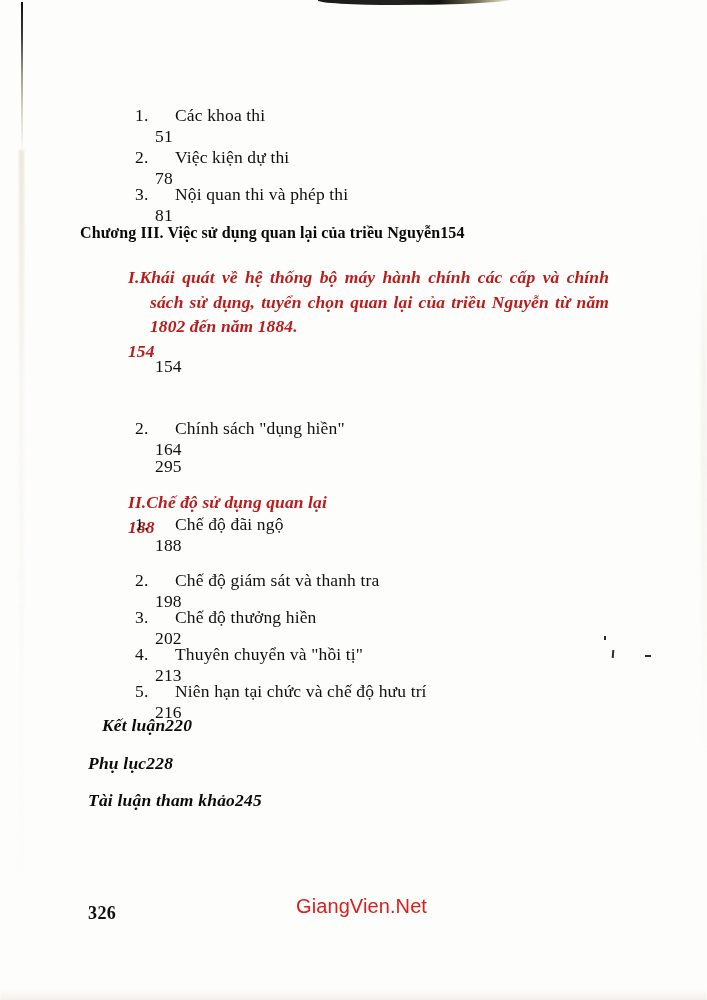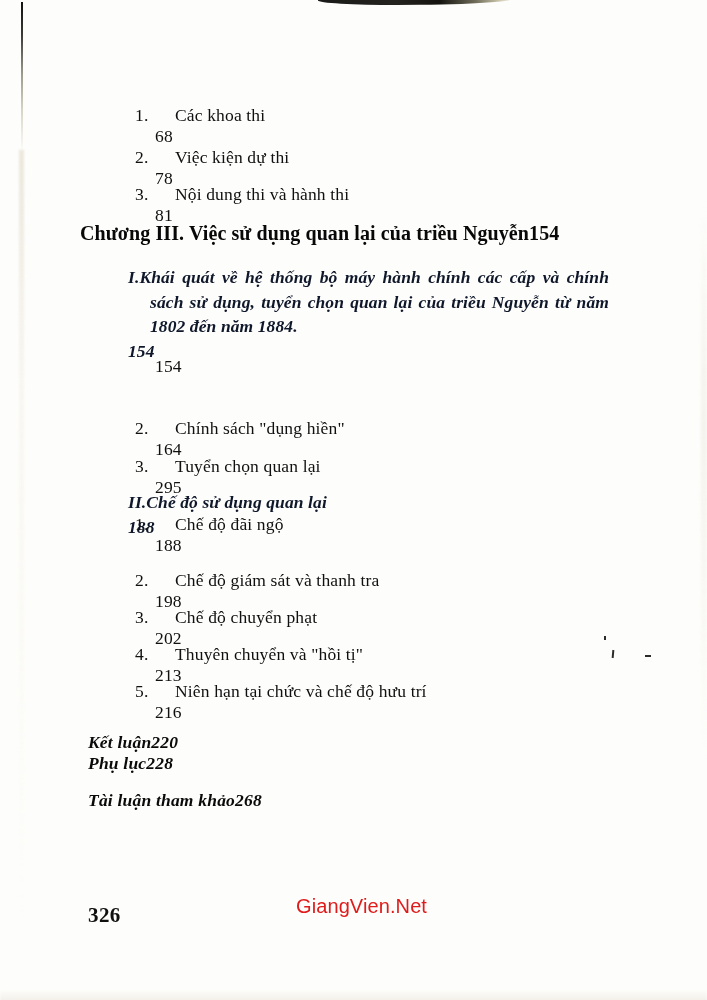--- a/index.html
+++ b/index.html
@@ -118,37 +118,37 @@
     display: block;
     padding-left: 20px;
     text-indent: -20px;
   }
 
   
   .lvl-chapter {
     position: absolute;
     left: 80px;
     right: 107px;
-    font-size: 20px;
+    font-size: 16px;
     line-height: 22px;
     font-weight: 700;
     color: #080808;
     letter-spacing: 0.1px;
   }
 
   
   .lvl-roman {
     position: absolute;
     left: 128px;
     right: 98px;
     font-size: 17.5px;
     line-height: 24.5px;
     font-style: italic;
     font-weight: 600;
-    color: #0f172a;
+    color: #b91c1c;
     letter-spacing: 0.1px;
   }
   .lvl-roman .hang {
     display: block;
     padding-left: 22px;
     text-indent: -22px;
   }
   .lvl-roman.justify {
     text-align: justify;
   }
@@ -164,21 +164,21 @@
     font-weight: 700;
     color: #0a0a0a;
     letter-spacing: 0.2px;
   }
 
   
   .folio {
     position: absolute;
     left: 88px;
     top: 903px;
-    font-size: 21px;
+    font-size: 18px;
     font-weight: 700;
     color: #101010;
     letter-spacing: 0.4px;
   }
   .watermark {
     position: absolute;
     left: 296px;
     top: 895px;
     font-family: Liberation Sans, sans-serif;
     font-size: 20px;
@@ -195,35 +195,35 @@
   <div class="scan-top-smudge"></div>
   <div class="scan-gutter-line"></div>
   <div class="scan-gutter-tint"></div>
   <div class="scan-right-edge"></div>
   <div class="scan-bottom-tint"></div>
   <div class="speck speck-a"></div>
   <div class="speck speck-b"></div>
   <div class="speck speck-c"></div>
 
   <div class="toc" id="toc-root">
-      <div class="lvl-item" style="top: 105px;"><span class="hang"><span class="num">1.</span><span>Các khoa thi</span></span><span class="page-no">68</span></div>
+      <div class="lvl-item" style="top: 105px;"><span class="hang"><span class="num">1.</span><span>Các khoa thi</span></span><span class="page-no">51</span></div>
       <div class="lvl-item" style="top: 147px;"><span class="hang"><span class="num">2.</span><span>Việc kiện dự thi</span></span><span class="page-no">78</span></div>
-      <div class="lvl-item" style="top: 184px;"><span class="hang"><span class="num">3.</span><span>Nội dung thi và hành thi</span></span><span class="page-no">81</span></div>
+      <div class="lvl-item" style="top: 184px;"><span class="hang"><span class="num">3.</span><span>Nội quan thi và phép thi</span></span><span class="page-no">81</span></div>
       <div class="lvl-chapter" style="top: 222px;"><span class="hang">Chương III. Việc sử dụng quan lại của triều Nguyễn</span><span class="page-no">154</span></div>
       <div class="lvl-roman justify" style="top: 265px;"><span class="hang"><span class="num">I.</span><span>Khái quát về hệ thống bộ máy hành chính các cấp và chính sách sử dụng, tuyển chọn quan lại của triều Nguyễn từ năm 1802 đến năm 1884.</span></span><span class="page-no" style="top: 48px;">154</span></div>
       <div class="lvl-item" style="top: 356px;"><span class="page-no" style="top: 25px;">154</span></div>
       <div class="lvl-item" style="top: 418px;"><span class="hang"><span class="num">2.</span><span>Chính sách "dụng hiền"</span></span><span class="page-no">164</span></div>
-      <div class="lvl-item" style="top: 456px;"><span class="hang"><span class="num">3.</span><span>Tuyển chọn quan lại</span></span><span class="page-no">295</span></div>
+      <div class="lvl-item" style="top: 456px;"><span class="page-no">295</span></div>
       <div class="lvl-roman" style="top: 490px;"><span class="hang"><span class="num">II.</span><span>Chế độ sử dụng quan lại</span></span><span class="page-no">188</span></div>
       <div class="lvl-item" style="top: 514px;"><span class="hang"><span class="num">1.</span><span>Chế độ đãi ngộ</span></span><span class="page-no">188</span></div>
       <div class="lvl-item" style="top: 570px; font-family: Liberation Serif, serif;"><span class="hang"><span class="num">2.</span><span>Chế độ giám sát và thanh tra</span></span><span class="page-no">198</span></div>
-      <div class="lvl-item" style="top: 607px;"><span class="hang"><span class="num">3.</span><span>Chế độ chuyển phạt</span></span><span class="page-no">202</span></div>
+      <div class="lvl-item" style="top: 607px;"><span class="hang"><span class="num">3.</span><span>Chế độ thưởng hiền</span></span><span class="page-no">202</span></div>
       <div class="lvl-item" style="top: 644px;"><span class="hang"><span class="num">4.</span><span>Thuyên chuyển và "hồi tị"</span></span><span class="page-no">213</span></div>
       <div class="lvl-item" style="top: 681px;"><span class="hang"><span class="num">5.</span><span>Niên hạn tại chức và chế độ hưu trí</span></span><span class="page-no">216</span></div>
-      <div class="lvl-back" style="top: 731px;"><span class="hang">Kết luận</span><span class="page-no">220</span></div>
+      <div class="lvl-back" style="top: 714px; margin-left: 14px;"><span class="hang">Kết luận</span><span class="page-no">220</span></div>
       <div class="lvl-back" style="top: 752px;"><span class="hang">Phụ lục</span><span class="page-no">228</span></div>
-      <div class="lvl-back" style="top: 789px;"><span class="hang">Tài luận tham khảo</span><span class="page-no">268</span></div>
+      <div class="lvl-back" style="top: 789px;"><span class="hang">Tài luận tham khảo</span><span class="page-no">245</span></div>
     </div>
 
   <div class="folio">326</div>
   <div class="watermark">GiangVien.Net</div>
 
 </div>
 
 </body></html>

